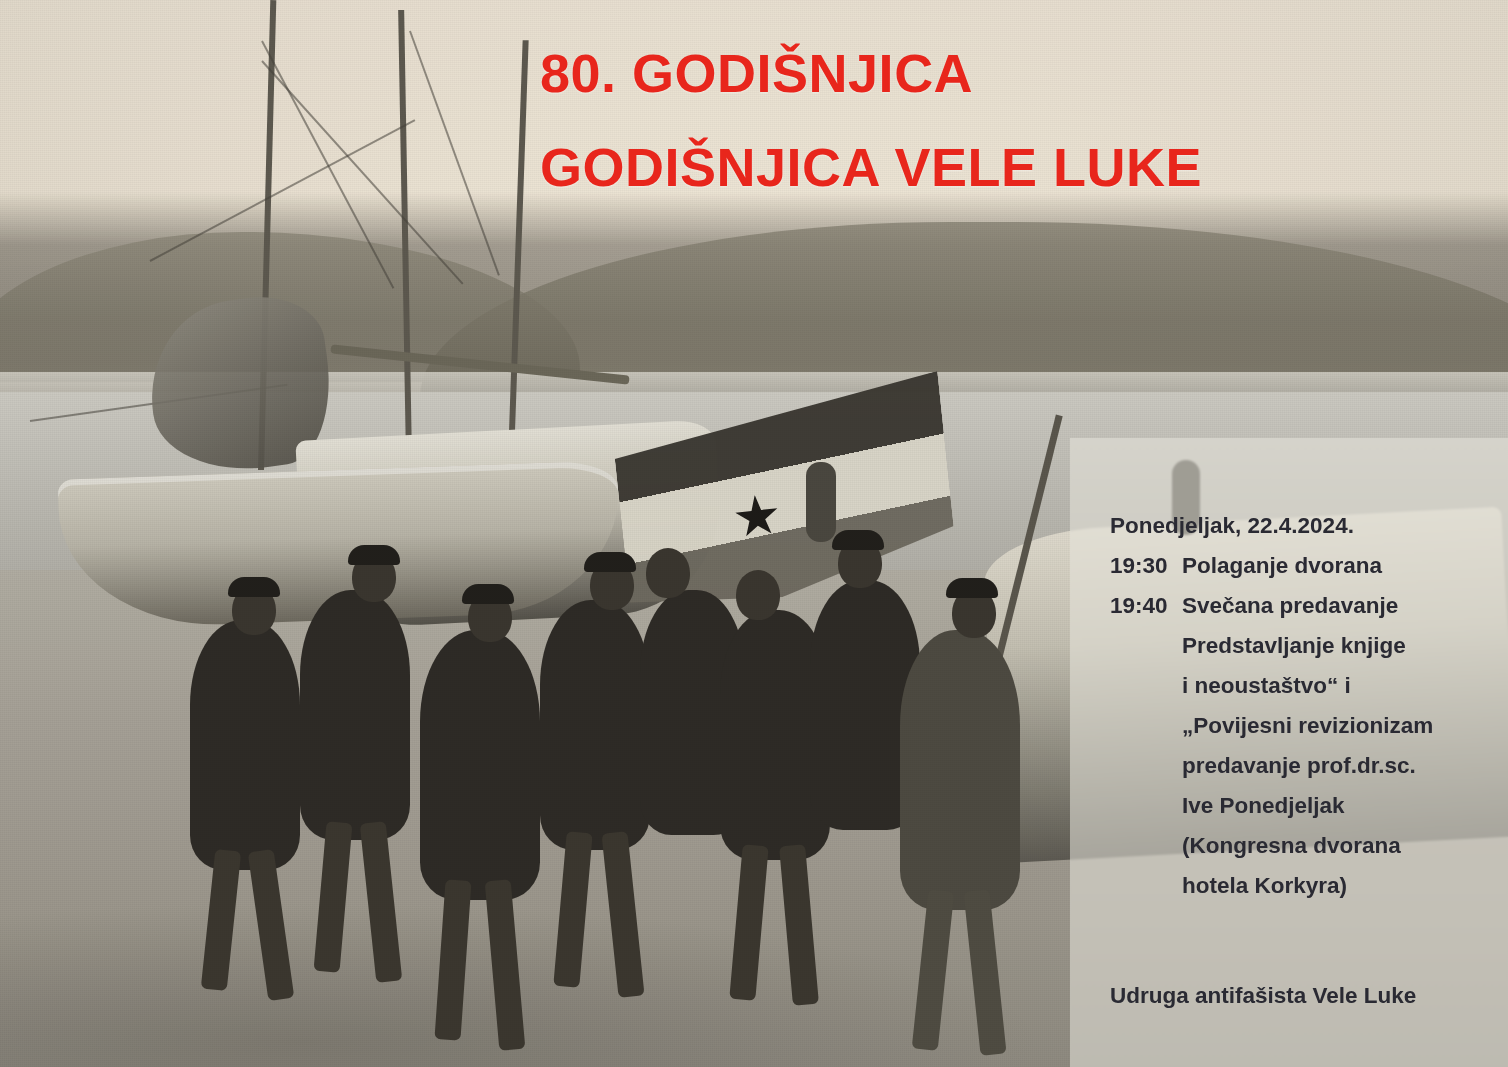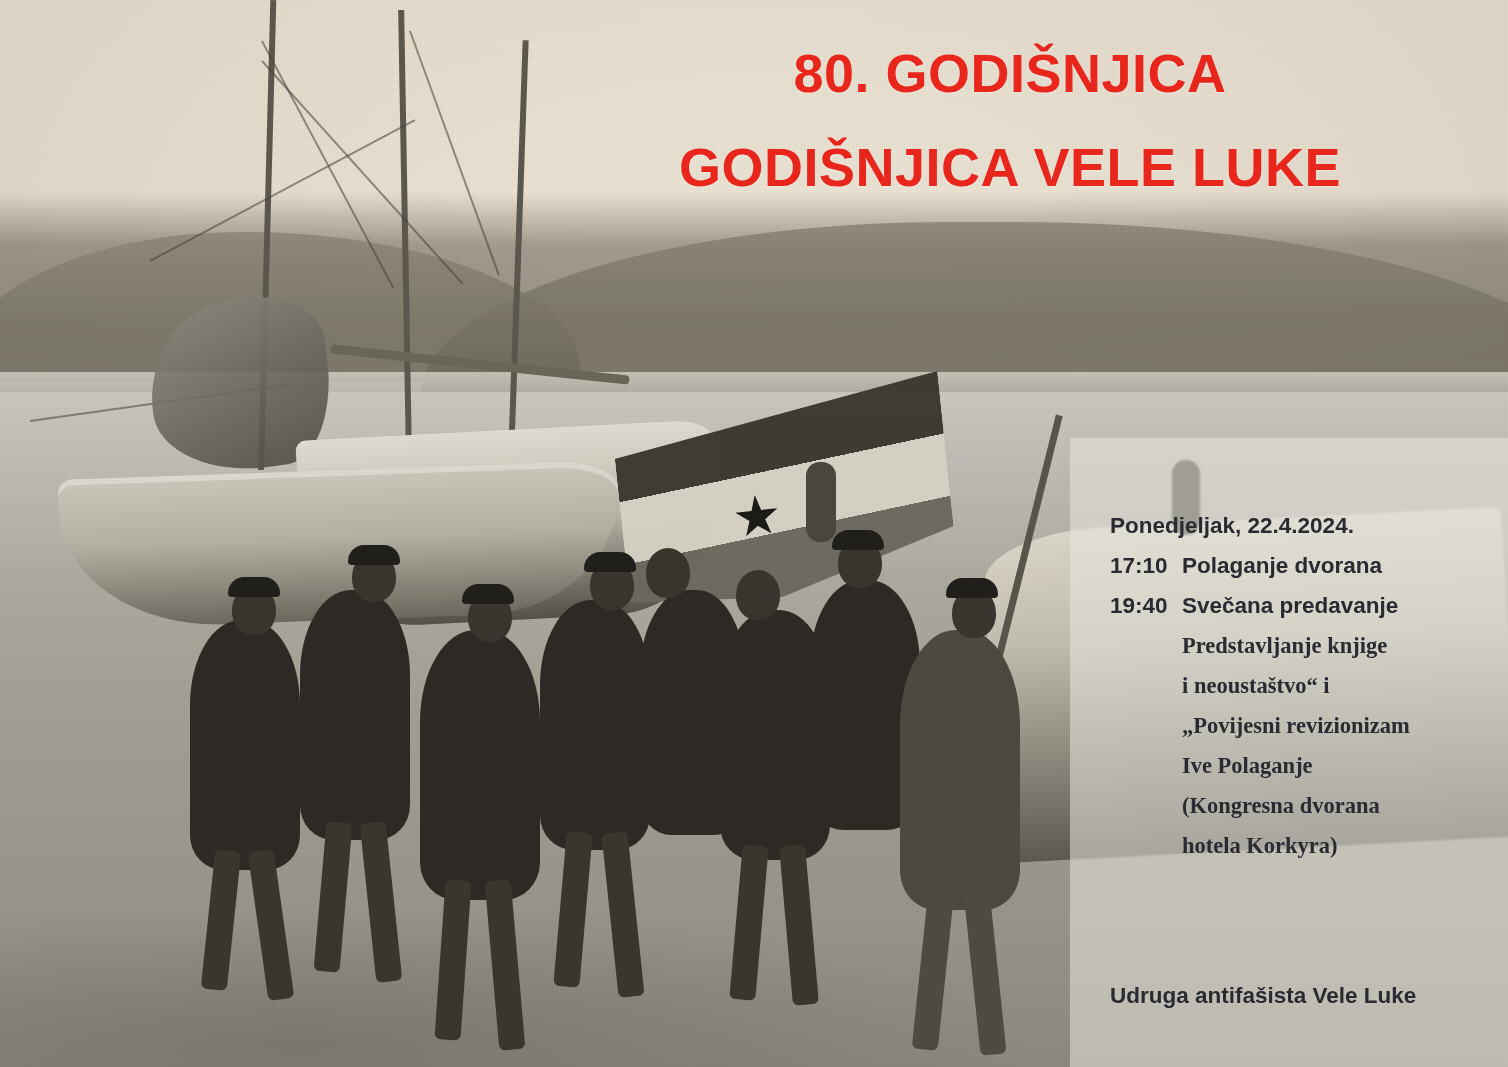--- a/index.html
+++ b/index.html
@@ -183,21 +183,21 @@
     transform: rotate(-6deg);
     clip-path: polygon(50% 0%, 61% 35%, 98% 35%, 68% 57%, 79% 91%, 50% 70%, 21% 91%, 32% 57%, 2% 35%, 39% 35%);
   }
 
   
   .title-block {
     position: absolute;
     left: 540px;
     top: 46px;
     width: 940px;
-    text-align: center;
+    text-align: left;
   }
   .title-line {
     color: #e8261c;
     font-weight: bold;
     font-size: 54px;
     letter-spacing: 0.5px;
     line-height: 1.0;
     text-shadow: 0 1px 2px rgba(255,255,255,0.45);
   }
   .title-line + .title-line { margin-top: 40px; }
@@ -213,21 +213,21 @@
     backdrop-filter: blur(1px);
   }
   .info-inner {
     padding: 68px 16px 0 40px;
     color: #2a2a33;
     font-size: 22.5px;
     font-weight: bold;
     line-height: 1.78;
   }
   .info-line { white-space: nowrap; }
-  .info-line.indent { padding-left: 72px; font-family: Liberation Serif, serif; }
+  .info-line.indent { padding-left: 72px; }
   .info-time {
     display: inline-block;
     width: 72px;
   }
   .org {
     position: absolute;
     left: 40px;
     bottom: 58px;
     color: #2a2a33;
     font-size: 22.5px;
@@ -315,30 +315,31 @@
   <div class="title-block">
     <div class="title-line">80. GODIŠNJICA</div>
     <div class="title-line">GODIŠNJICA VELE LUKE</div>
   </div>
 
   <div class="info-panel">
     <div class="info-inner">
       <div class="info-line">Ponedjeljak, 22.4.2024.</div>
 
       <div class="info-line">
-        <span class="info-time">17:10</span><span>Polaganje dvorana</span>
+        <span class="info-time">19:30</span><span>Polaganje dvorana</span>
       </div>
 
       <div class="info-line">
         <span class="info-time">19:40</span><span>Svečana predavanje</span>
       </div>
 
       <div class="info-line indent">Predstavljanje knjige</div>
       <div class="info-line indent">i neoustaštvo“ i</div>
       <div class="info-line indent">„Povijesni revizionizam</div>
-      <div class="info-line indent">Ive Polaganje</div>
+      <div class="info-line indent">predavanje prof.dr.sc.</div>
+      <div class="info-line indent">Ive Ponedjeljak</div>
       <div class="info-line indent">(Kongresna dvorana</div>
       <div class="info-line indent">hotela Korkyra)</div>
     </div>
     <div class="org">Udruga antifašista Vele Luke</div>
   </div>
 
 </div>
 
 </body></html>

